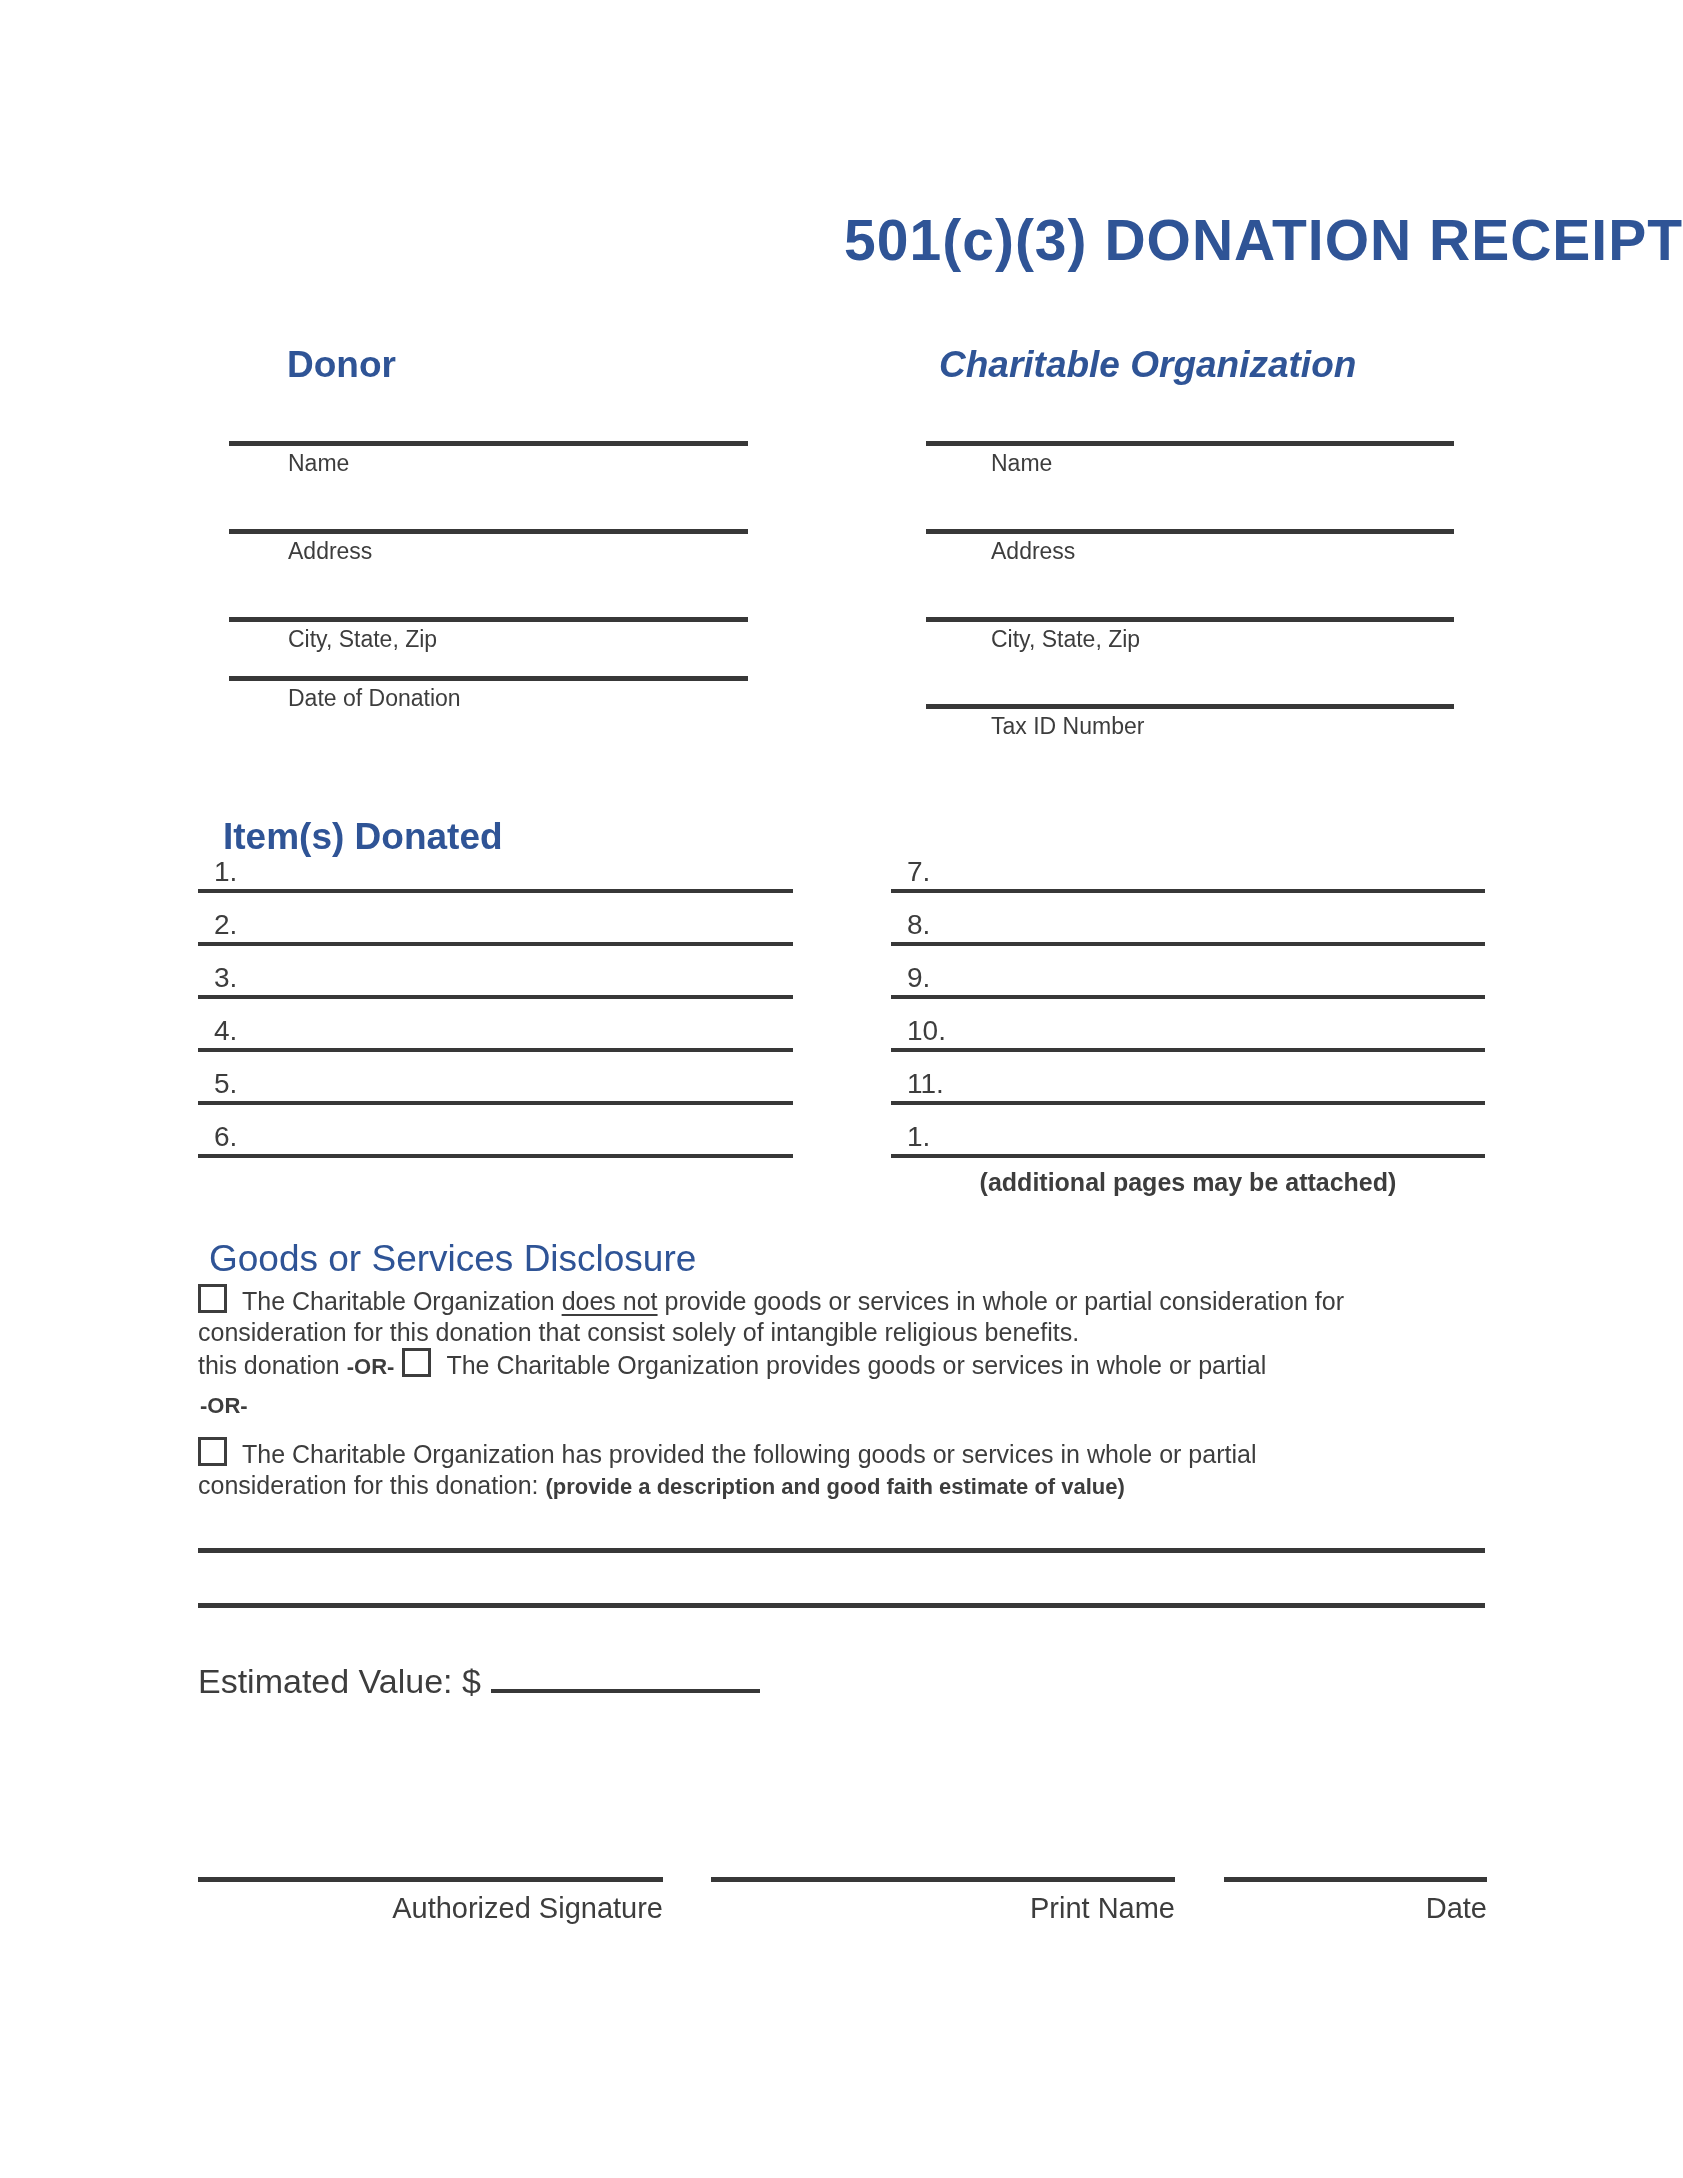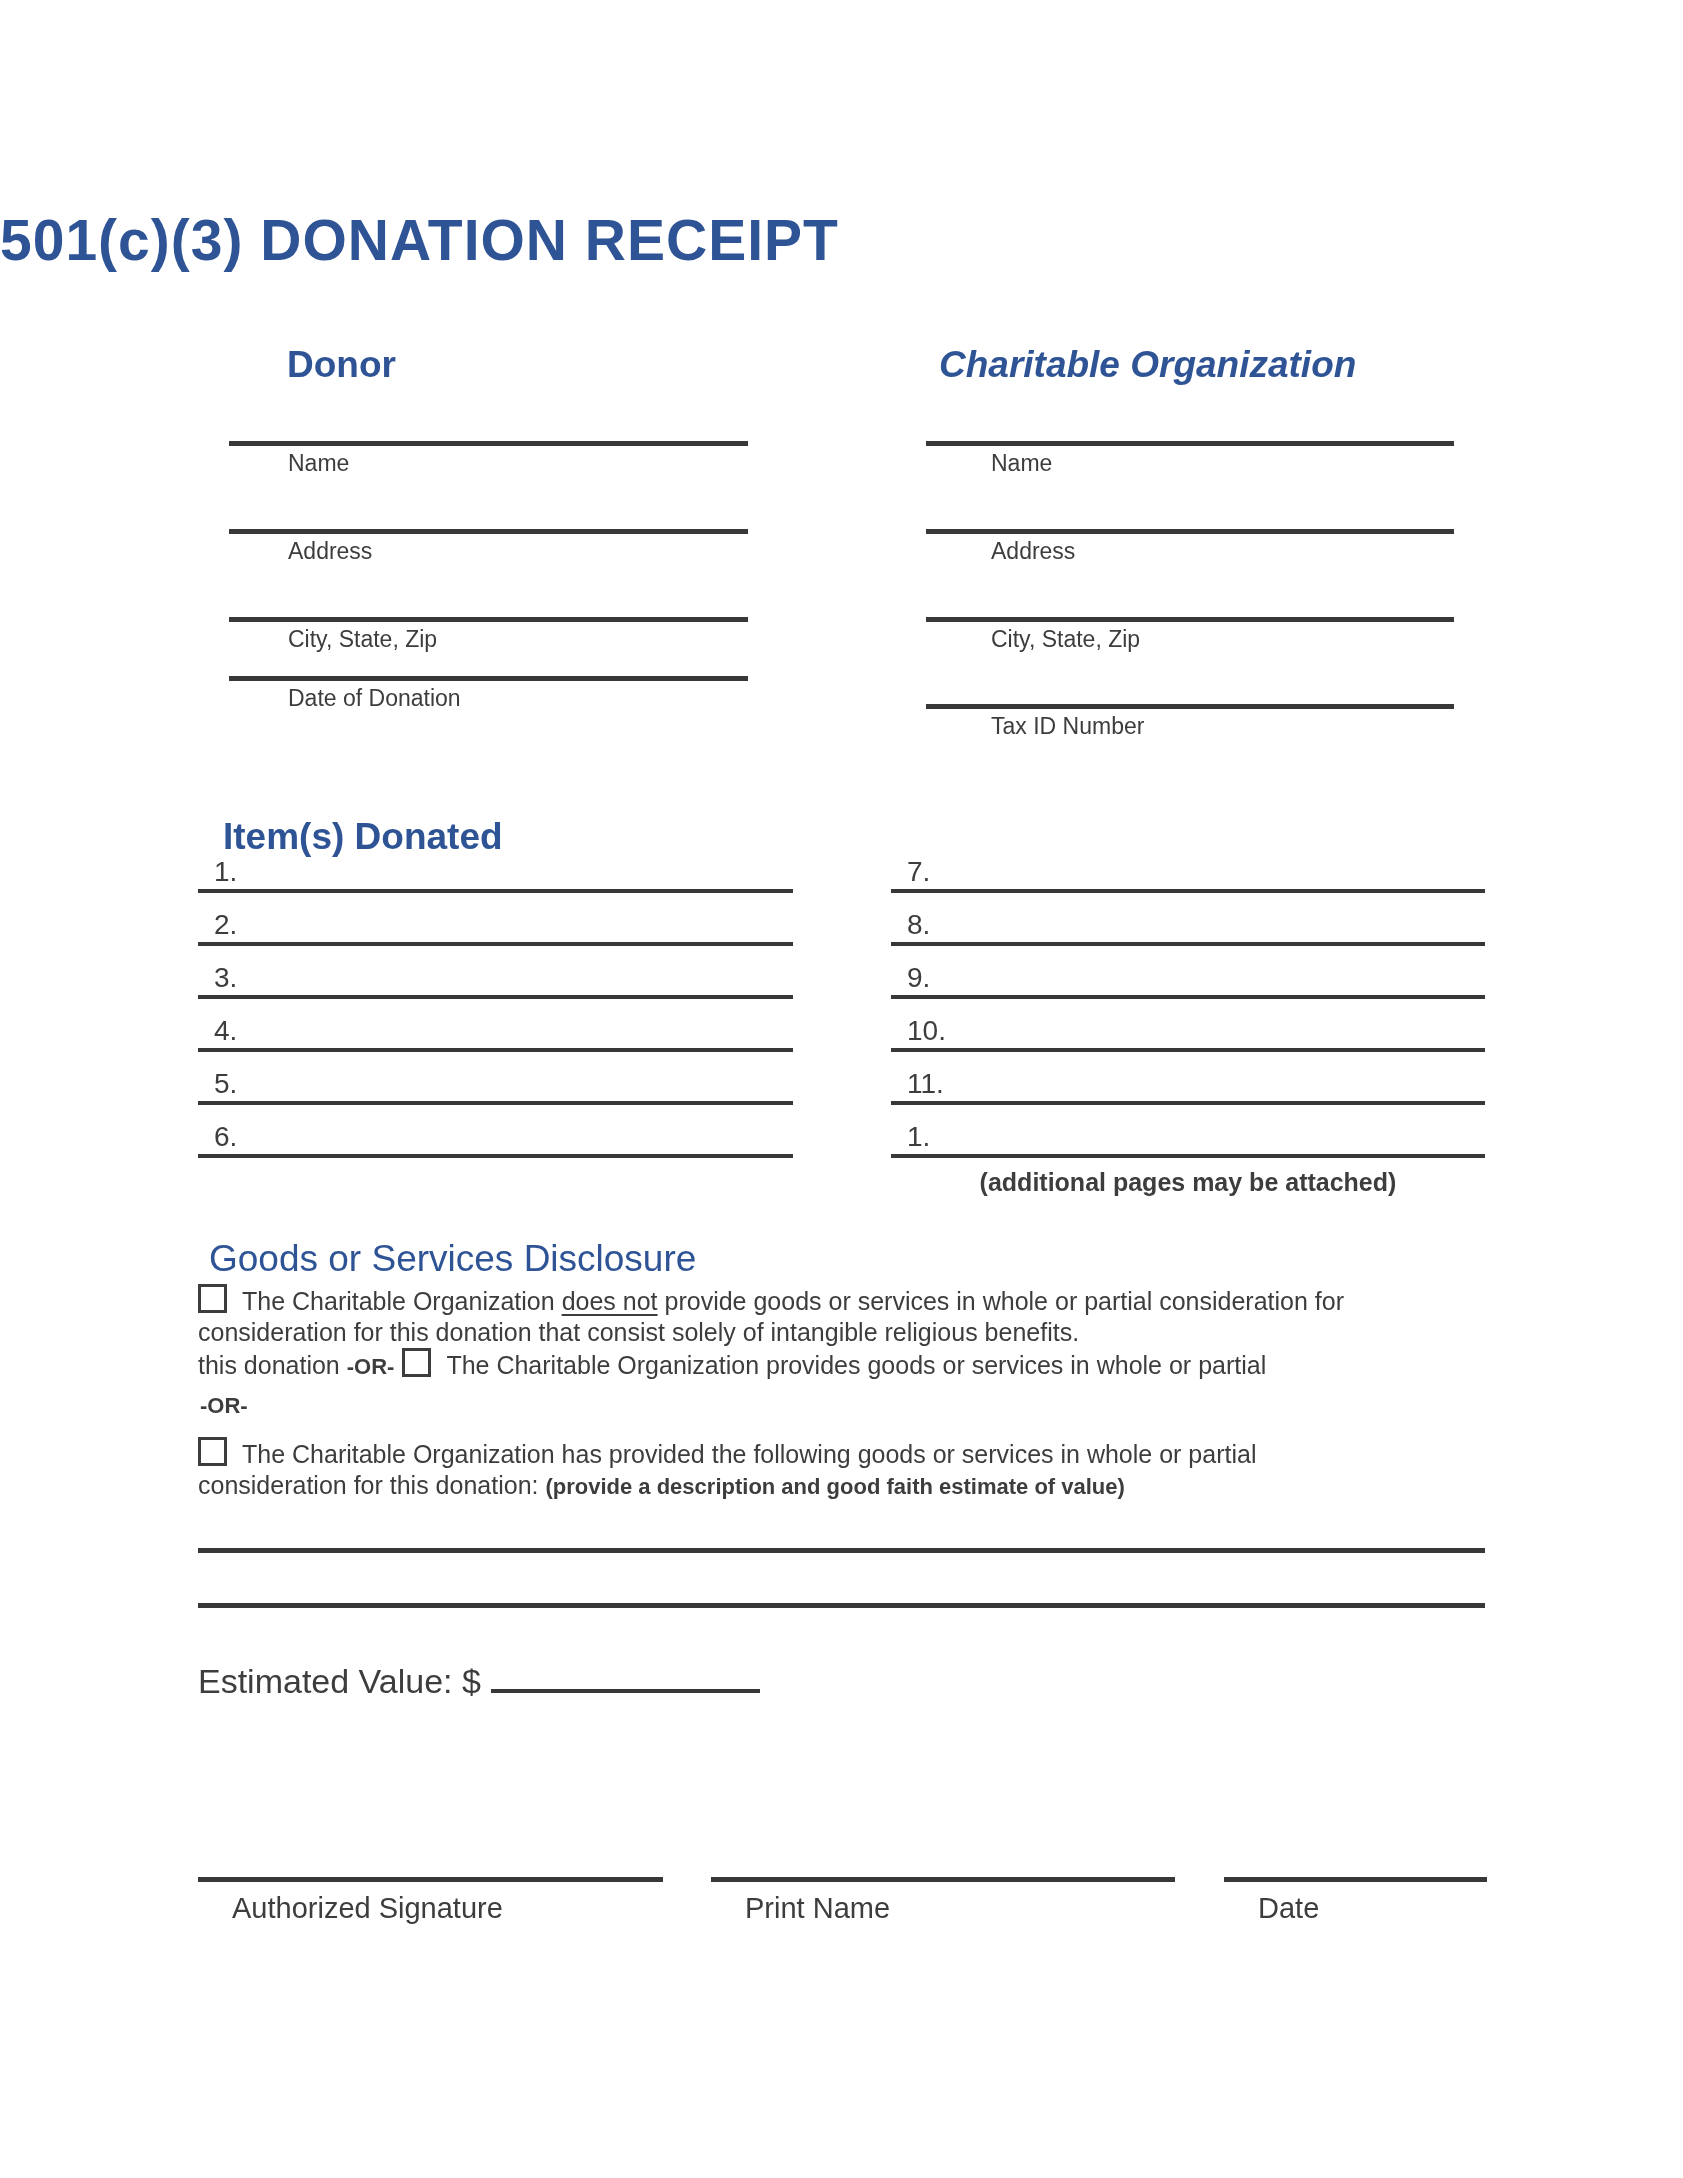--- a/index.html
+++ b/index.html
@@ -4,21 +4,21 @@
 <style>
   :root{
     --accent:#2f5496;
     --ink:#3d3d3d;
     --line:#383838;
   }
   html,body{margin:0;padding:0;background:#ffffff;}
   body{width:1683px;height:2178px;position:relative;font-family:"Liberation Sans",sans-serif;color:var(--ink);}
   .page{position:absolute;left:0;top:0;width:1683px;height:2178px;background:#fff;overflow:hidden;}
 
-  .title{position:absolute;left:0;top:212px;width:1683px;text-align:left;
+  .title{position:absolute;left:0;top:212px;width:1683px;text-align:right;
          font-size:57px;font-weight:bold;letter-spacing:1px;color:var(--accent);line-height:1;margin:0;}
 
   .col-heading{position:absolute;font-size:37px;font-weight:bold;color:var(--accent);line-height:1;margin:0;}
   .h-donor{left:287px;top:346px;}
   .h-org{left:939px;top:346px;font-style:italic;}
 
   .fields{position:absolute;top:0;left:0;}
   .field{position:absolute;border-top:5px solid var(--line);}
   .fields-left .field{left:229px;width:519px;}
   .fields-right .field{left:926px;width:528px;}
@@ -57,21 +57,21 @@
   .rule2{top:1603px;}
 
   .estimated{position:absolute;left:198px;top:1659px;font-size:34px;color:var(--ink);line-height:40px;}
   .ev-line{display:inline-block;width:269px;height:30px;border-bottom:4px solid var(--line);margin-left:10px;}
 
   .sig-row{position:absolute;left:198px;top:1877px;width:1289px;display:flex;}
   .sig-col{border-top:5px solid var(--line);box-sizing:border-box;}
   .sig-col.w1{width:465px;margin-right:48px;}
   .sig-col.w2{width:464px;margin-right:49px;}
   .sig-col.w3{width:263px;}
-  .sig-label{font-size:29px;color:var(--ink);padding:10px 0 0 34px;}
+  .sig-label{font-size:29px;color:var(--ink);padding:10px 0 0 34px;text-align:right;}
 </style>
 </head>
 <body>
 
 <div class="page">
 
   <h1 class="title">501(c)(3) DONATION RECEIPT</h1>
 
   <h2 class="col-heading h-donor">Donor</h2>
   <h2 class="col-heading h-org">Charitable Organization</h2>

